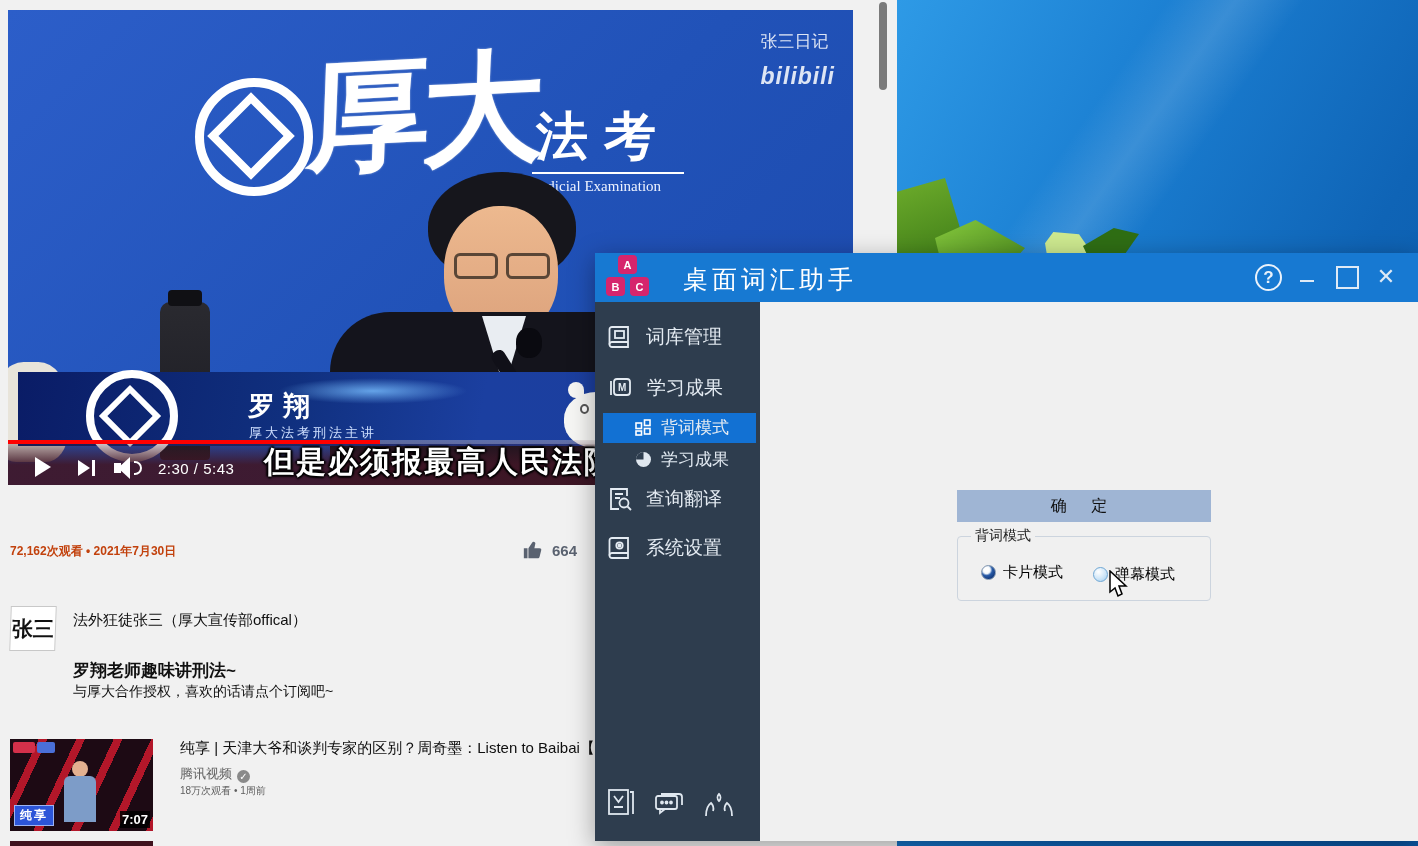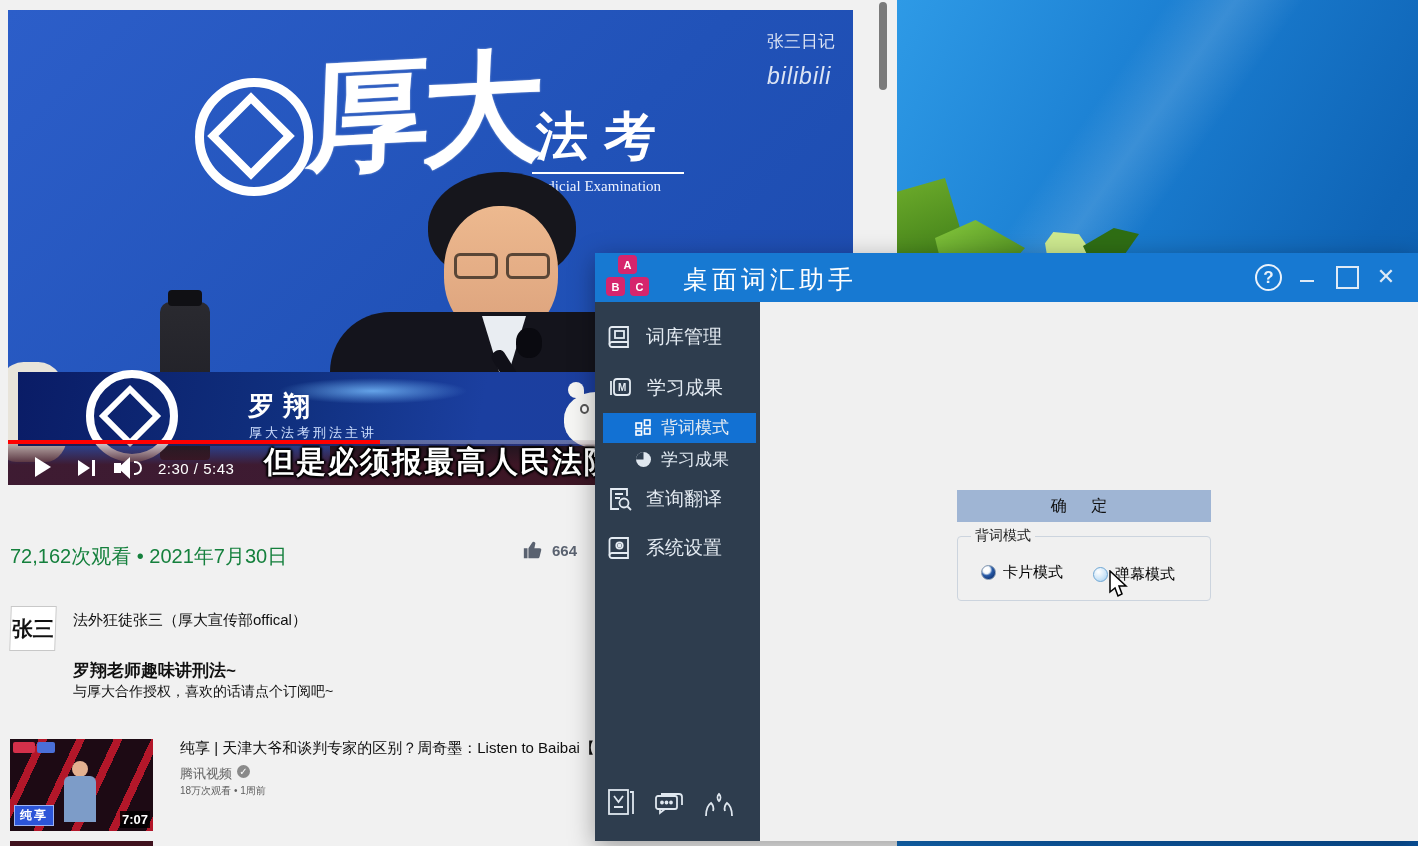--- a/index.html
+++ b/index.html
@@ -18,21 +18,21 @@
     clip-path:polygon(0 45%,45% 0,100% 70%,88% 100%,6% 100%);}
   .hill3{left:148px;top:232px;width:46px;height:28px;background:#cde98f;
     clip-path:polygon(18% 0,74% 8%,100% 70%,80% 100%,6% 100%,0 40%);}
   .hill4{left:186px;top:228px;width:56px;height:30px;background:#2f6e14;
     clip-path:polygon(0 60%,55% 0,100% 20%,70% 100%,10% 100%);}
 
   
   #browser{left:0;top:0;width:897px;height:846px;background:#f1f1f1;}
   #video{left:8px;top:10px;width:845px;height:475px;background:linear-gradient(135deg,#2c5ec9 0%,#2152b8 55%,#1c4aad 100%);overflow:hidden;}
   .watermark{right:18px;top:20px;color:rgba(255,255,255,.85);font-size:17px;display:flex;align-items:baseline;gap:10px;flex-direction:column;}
-  .watermark .bili{font-size:23px;font-weight:400;font-style:italic;letter-spacing:1px;}
+  .watermark .bili{font-size:23px;font-weight:700;font-style:italic;letter-spacing:1px;}
   .hd-ring{left:187px;top:68px;width:118px;height:118px;border:9px solid #fff;border-radius:50%;}
   .hd-diamond{left:212px;top:95px;width:62px;height:62px;border:8px solid #fff;transform:rotate(45deg);}
   .hd-main{left:300px;top:22px;color:#fff;font-size:122px;font-weight:700;transform:skew(-5deg) rotate(-3deg);letter-spacing:-8px;text-shadow:0 0 2px rgba(255,255,255,.6);}
   .hd-sub{left:528px;top:92px;color:#fff;font-size:52px;font-weight:700;letter-spacing:16px;}
   .hd-line{left:524px;top:162px;width:152px;height:2px;background:#fff;}
   .hd-en{left:526px;top:168px;color:#eef3ff;font-size:15px;font-family:"Liberation Serif","DejaVu Serif",serif;}
   
   .hair{left:420px;top:162px;width:148px;height:110px;background:#16161c;border-radius:50% 50% 46% 46%;}
   .face{left:436px;top:196px;width:114px;height:132px;background:linear-gradient(#edb98f,#dca27c);border-radius:48% 48% 46% 46%;}
   .glassL{left:446px;top:243px;width:44px;height:26px;border:3px solid #5a4636;border-radius:6px;}
@@ -64,38 +64,38 @@
   .pfill{left:0;top:0;height:4px;background:#f00;}
   .play-tri{left:27px;top:447px;width:0;height:0;border-left:16px solid #fff;border-top:10px solid transparent;border-bottom:10px solid transparent;}
   .next-tri{left:70px;top:450px;width:0;height:0;border-left:12px solid #fff;border-top:8px solid transparent;border-bottom:8px solid transparent;}
   .next-bar{left:84px;top:450px;width:3px;height:16px;background:#fff;}
   .vol-body{left:106px;top:453px;width:7px;height:10px;background:#fff;}
   .vol-cone{left:110px;top:447px;width:0;height:0;border-right:12px solid #fff;border-top:11px solid transparent;border-bottom:11px solid transparent;}
   .vol-wave{left:126px;top:451px;width:8px;height:14px;border:2px solid #fff;border-left:none;border-radius:0 10px 10px 0;}
   .ptime{left:150px;top:450px;color:#fff;font-size:15px;letter-spacing:.5px;}
   
   .vtitle{left:10px;top:503px;width:600px;color:#0f0f0f;font-size:20px;font-weight:500;white-space:nowrap;}
-  .vmeta{left:10px;top:543px;color:#15803d;font-size:20px;}
+  .vmeta{left:10px;top:543px;color:#c2410c;font-size:12px;font-weight:bold;}
   .like{left:522px;top:539px;display:flex;align-items:center;gap:8px;color:#5a6270;font-size:15px;font-weight:700;}
   .avatar{left:10px;top:606px;width:46px;height:45px;background:#fff;border:1px solid #c8c8c8;display:flex;align-items:center;justify-content:center;
     font-size:21px;font-weight:700;color:#111;font-family:"Liberation Serif","DejaVu Serif",serif;transform:skew(-2deg);}
   .chname{left:73px;top:611px;color:#0f0f0f;font-size:15px;font-weight:500;}
   .desc1{left:73px;top:659px;color:#111;font-size:17px;font-weight:bold;}
   .desc2{left:73px;top:683px;color:#111;font-size:14px;}
   .rthumb{left:10px;top:739px;width:143px;height:92px;background:#1d0a14;overflow:hidden;}
   .rstripes{left:0;top:0;width:143px;height:92px;
     background:repeating-linear-gradient(115deg,rgba(200,20,40,0) 0 26px,rgba(205,25,45,.85) 26px 34px);}
   .rman-head{left:62px;top:22px;width:16px;height:16px;background:#e3b090;border-radius:50%;}
   .rman-body{left:54px;top:37px;width:32px;height:46px;background:#7d9cc8;border-radius:6px 6px 0 0;}
   .rbadge-a{left:3px;top:3px;width:22px;height:11px;background:#d3304a;border-radius:2px;}
   .rbadge-b{left:27px;top:3px;width:18px;height:11px;background:#4a6fd8;border-radius:2px;}
   .rbadge-pure{left:4px;bottom:5px;background:#2c55d8;border:1px solid #9db4f2;color:#fff;font-size:12px;font-weight:700;padding:1px 5px;letter-spacing:2px;}
   .rdur{right:3px;bottom:3px;background:rgba(0,0,0,.85);color:#fff;font-size:13px;font-weight:700;padding:1px 2px;}
   .rtitle{left:180px;top:739px;width:416px;color:#0f0f0f;font-size:15px;font-weight:500;white-space:nowrap;overflow:hidden;}
-  .rchan{left:180px;top:765px;color:#606060;font-size:13px;display:flex;align-items:flex-start;gap:5px;}
+  .rchan{left:180px;top:765px;color:#606060;font-size:13px;display:flex;align-items:flex-end;gap:5px;}
   .vbadge{width:13px;height:13px;border-radius:50%;background:#8a8a8a;color:#fff;font-size:10px;line-height:13px;text-align:center;}
   .rmeta{left:180px;top:784px;color:#606060;font-size:10px;}
   .nextthumb{left:10px;top:841px;width:143px;height:5px;background:#40121e;}
   .scrollthumb{left:879px;top:2px;width:8px;height:88px;background:#7a7a7a;border-radius:4px;}
 
   
   #appwin{left:595px;top:253px;width:823px;height:588px;background:#f0f0f0;box-shadow:0 6px 24px rgba(0,0,0,.35);}
   .titlebar{left:0;top:0;width:823px;height:49px;background:#1779d2;}
   .blk{position:absolute;width:19px;height:19px;background:#d6256d;border-radius:4px;color:#fff;font-size:11px;font-weight:700;
     display:flex;align-items:center;justify-content:center;}

